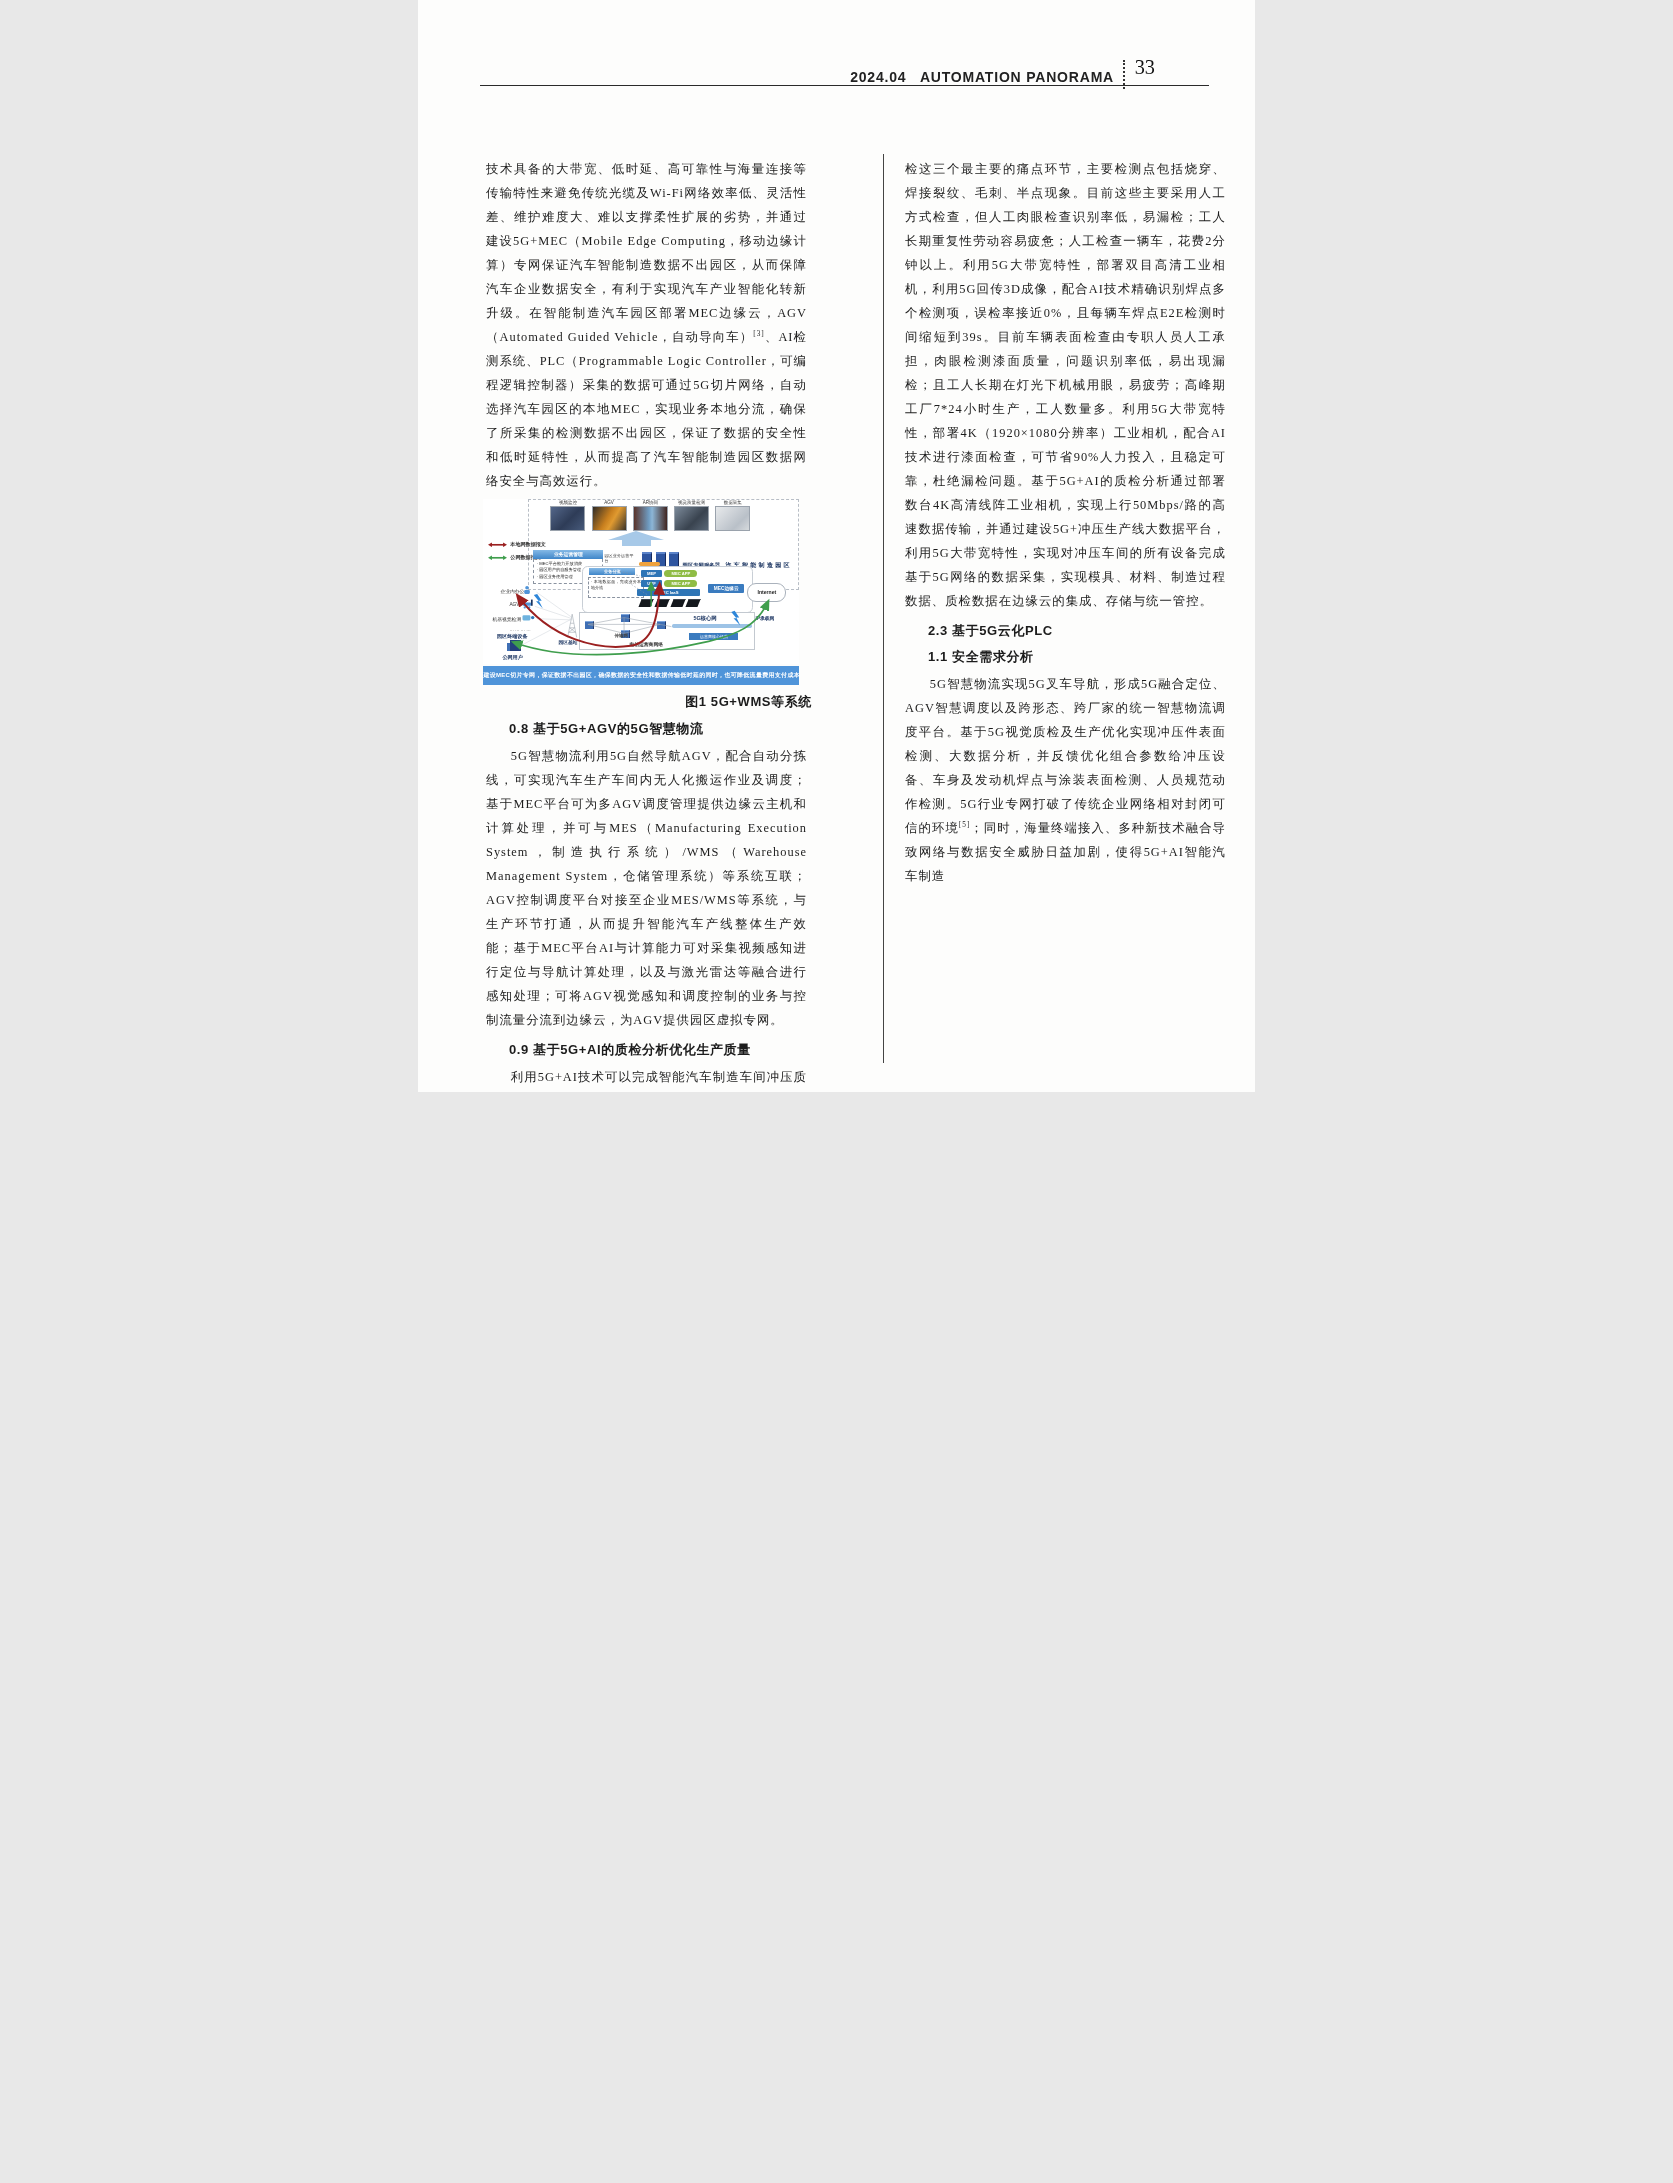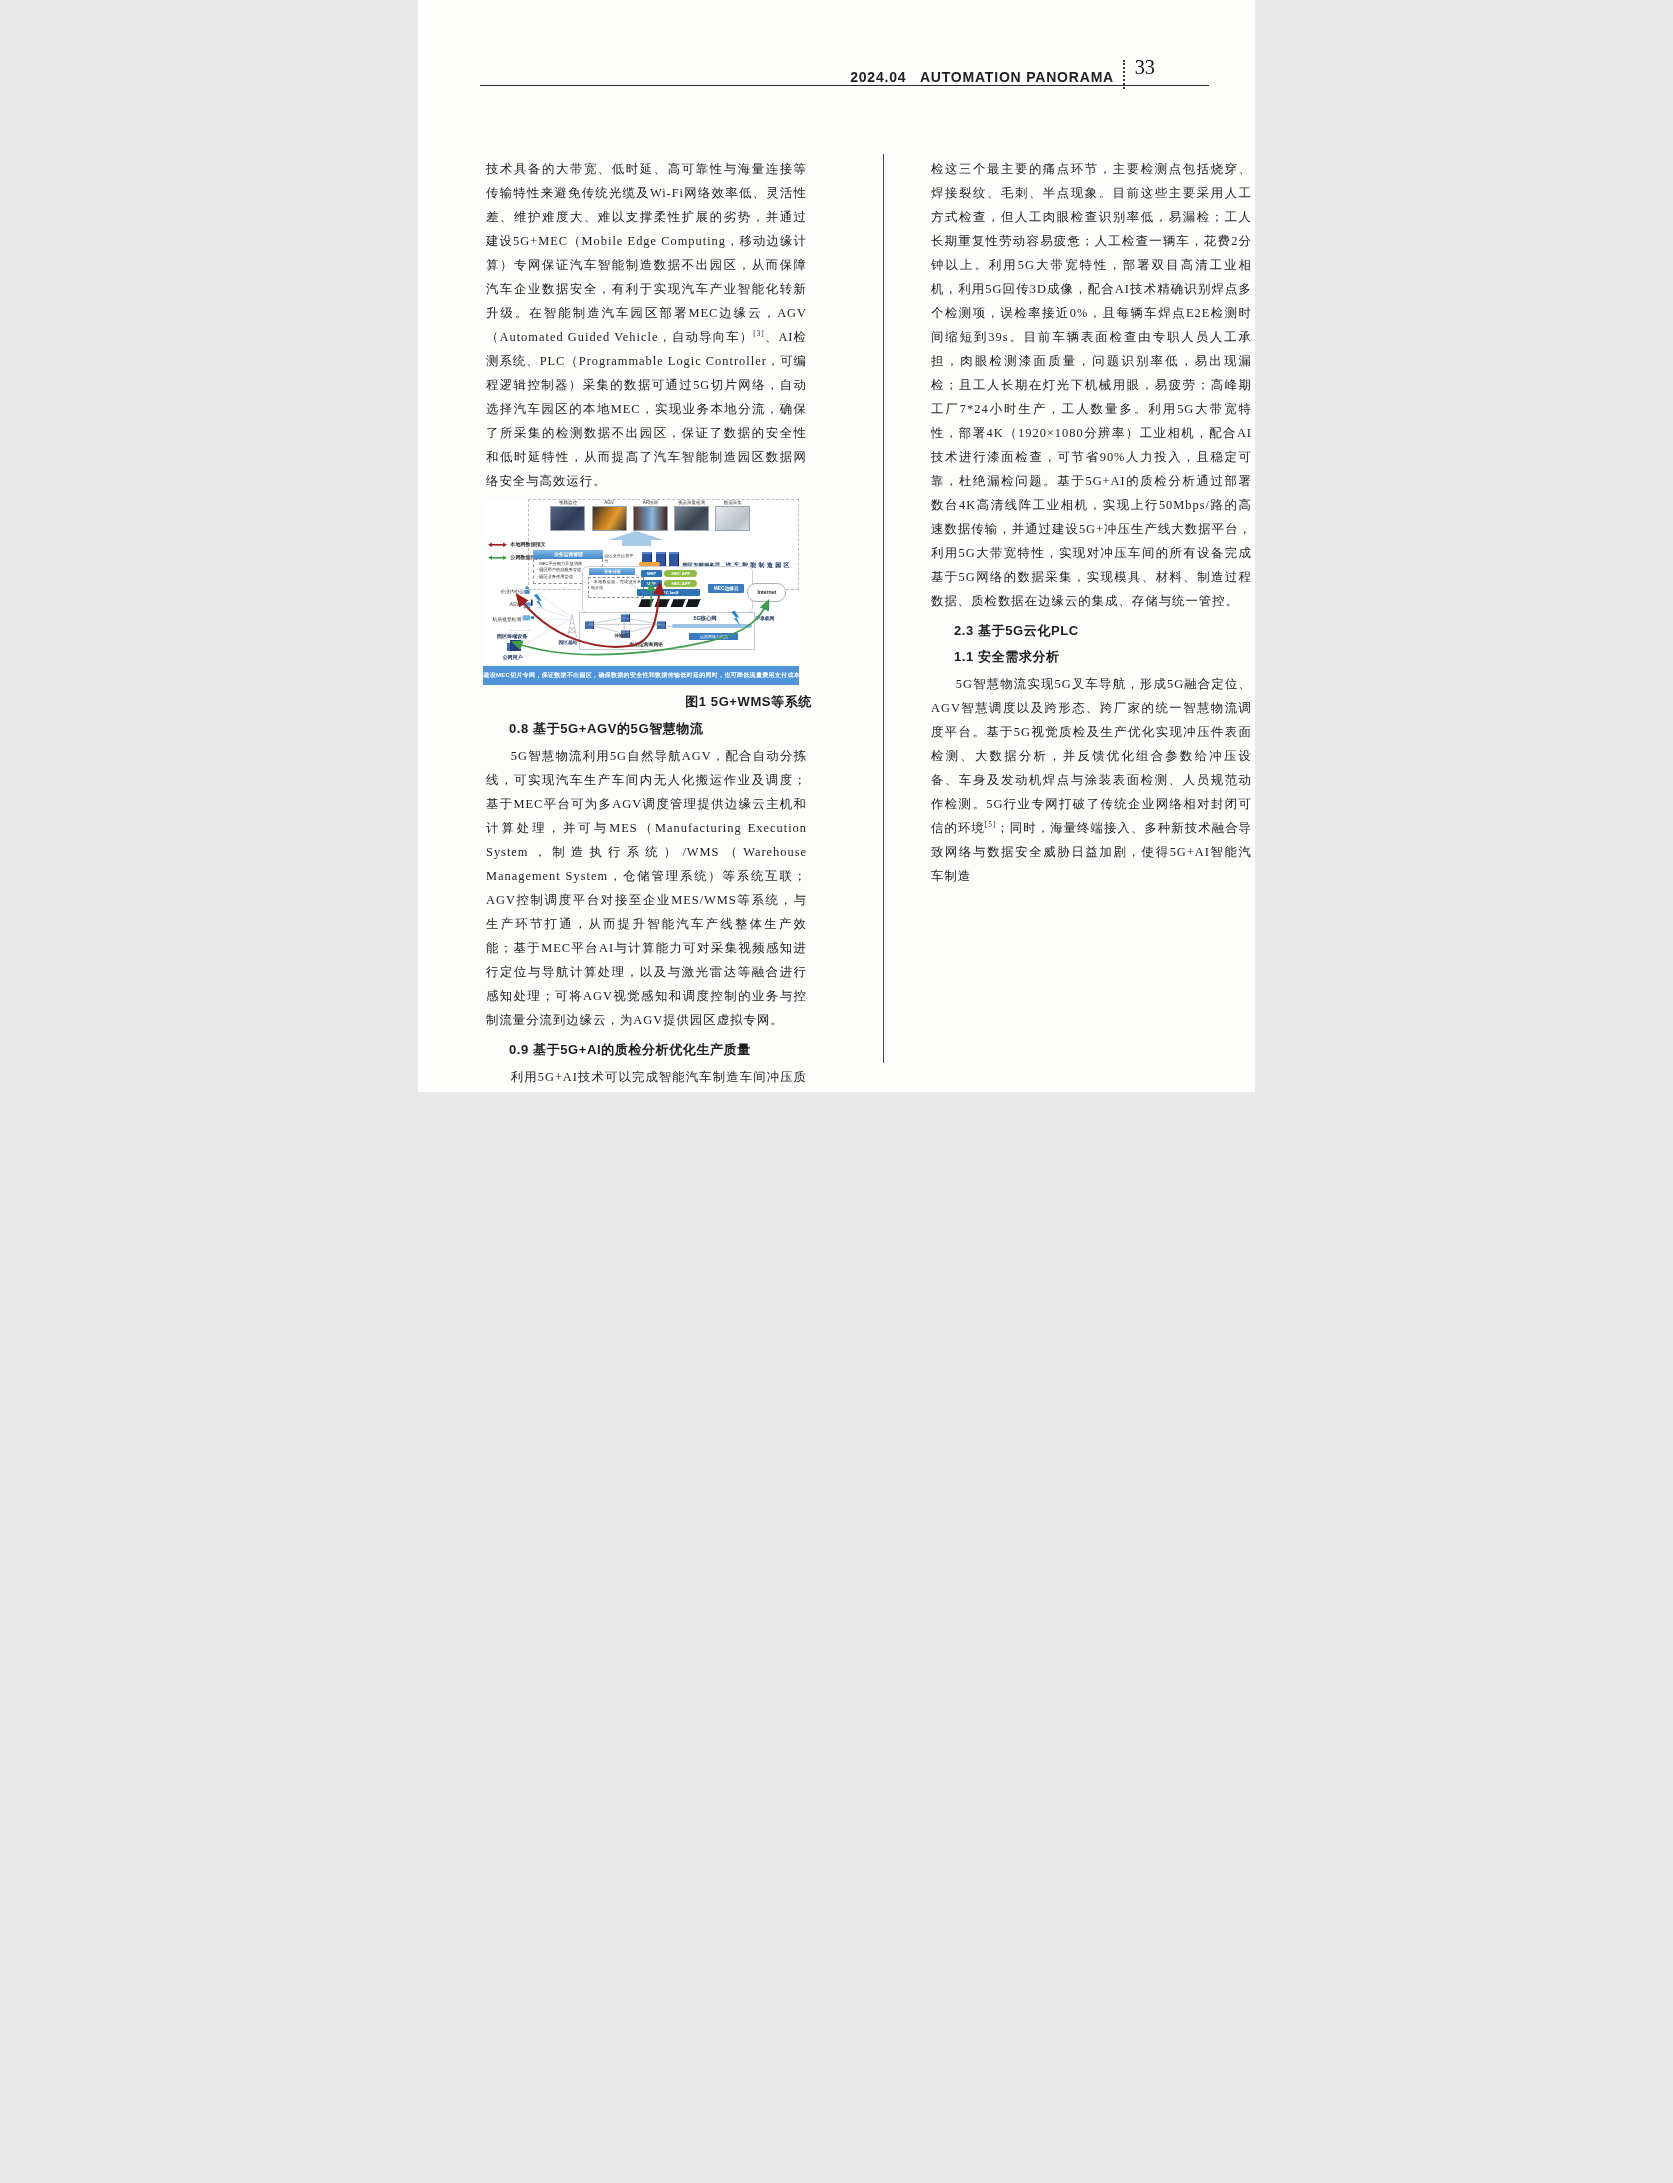--- a/index.html
+++ b/index.html
@@ -10,21 +10,21 @@
   #header{position:absolute;top:59px;left:62px;right:51px;height:34px;}
   #journal-line{position:absolute;right:90px;top:10.2px;font-family:"Liberation Sans",sans-serif;
         font-size:14px;font-weight:bold;letter-spacing:0.8px;color:#222;}
   #page-num-sep{position:absolute;right:79px;top:1.1px;height:29px;border-left:2.3px dotted #333;}
   #page-num{position:absolute;right:49px;top:-3.4px;font-family:"Liberation Serif",serif;
         font-size:20.3px;color:#111;}
   #header-rule{position:absolute;top:85px;left:62px;width:729px;height:0;border-top:1.7px solid #2a2a2a;}
 
   
   #left-col,#right-col{position:absolute;top:151px;width:333px;text-align:justify;}
-  #left-col{left:62px;} #right-col{left:507px;}
+  #left-col{left:62px;} #right-col{left:481px;}
   #col-rule{position:absolute;left:465px;top:154px;height:909px;width:0;border-left:1.1px solid #444;}
 
   .body-p{font-size:12.4px;line-height:24px;letter-spacing:1px;margin:6px;}
   .body-p.indent{text-indent:2em;}
   .body-p sup{font-size:7.3px;vertical-align:super;line-height:0;}
   .sec-h3{font-family:"Liberation Sans",sans-serif;font-weight:bold;font-size:13px;
           line-height:17px;margin:9px 0 6.8px;padding-left:29px;letter-spacing:0.6px;}
   .sec-h2{font-family:"Liberation Sans",sans-serif;font-weight:bold;font-size:17px;
           line-height:26px;margin:17px 0 12.4px;letter-spacing:0.6px;}
   .fig-caption{font-family:"Liberation Sans",sans-serif;font-weight:bold;font-size:13px;

